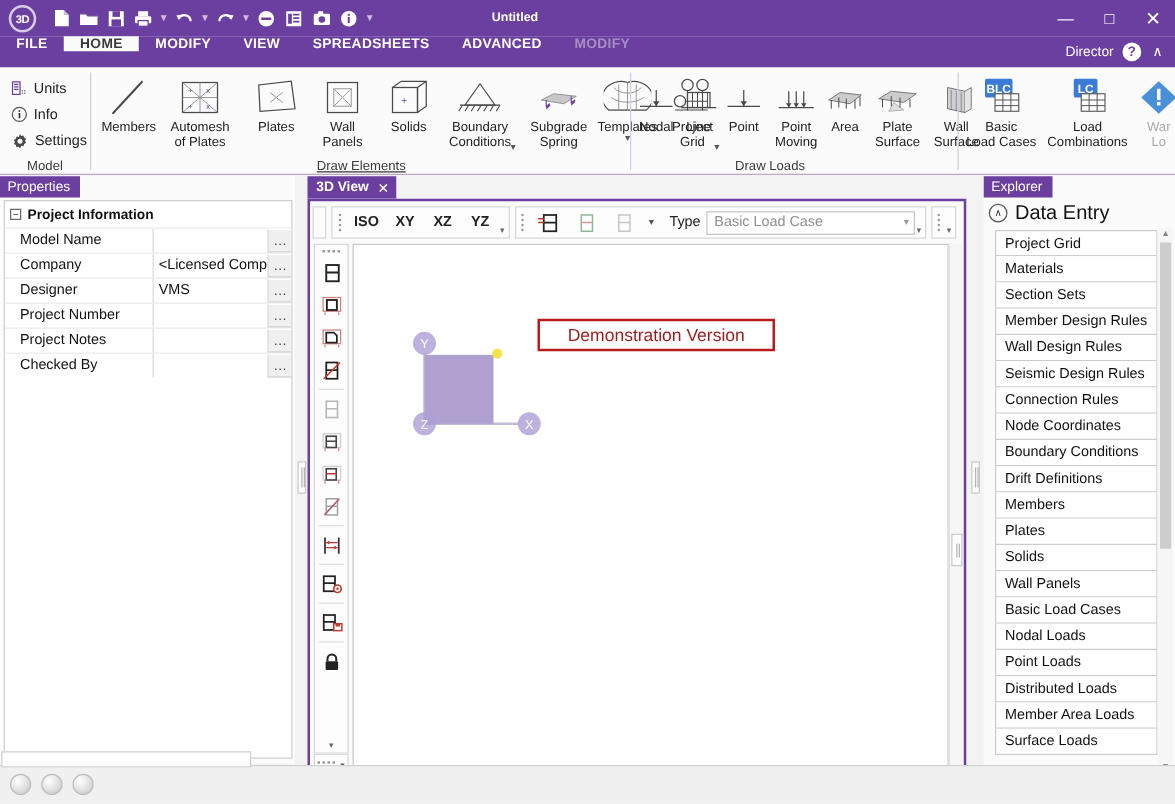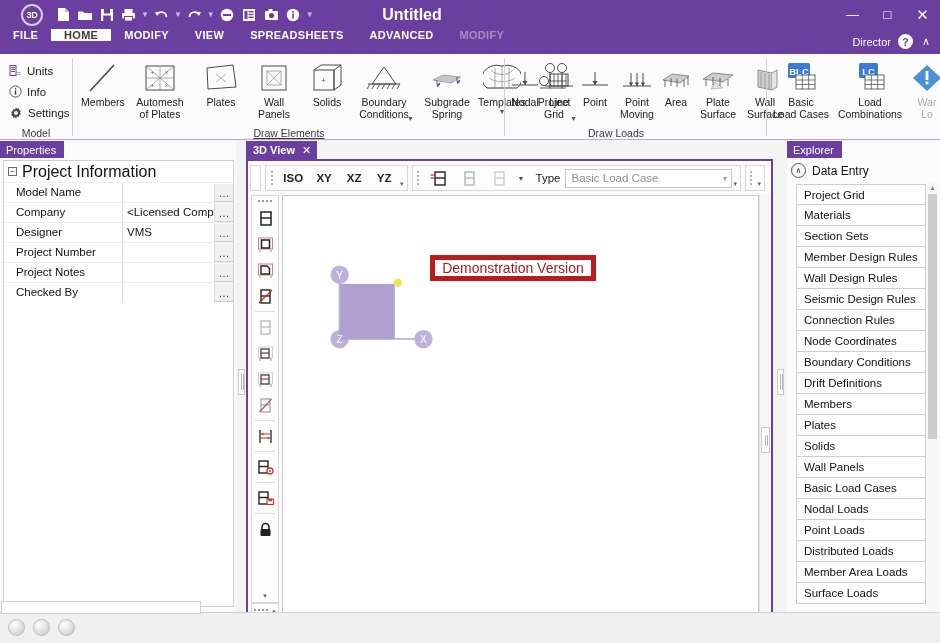--- a/index.html
+++ b/index.html
@@ -14,31 +14,31 @@
 
   
   .titlebar {
     position:absolute; left:0; top:0; width:940px; height:29px;
     background:#6b3fa0; display:flex; align-items:center;
   }
   .logo3d {
     width:22px; height:22px; border-radius:50%;
     border:2px solid #d9cce8; color:#fff; font-size:9px; font-weight:bold;
     display:flex; align-items:center; justify-content:center;
-    margin-left:21px; flex:0 0 auto; letter-spacing:-.3px;
+    margin-left:7px; flex:0 0 auto; letter-spacing:-.3px;
   }
   .qat { display:flex; align-items:center; gap:1px; margin-left:9px; }
   .qicon {
     width:21px; height:21px; display:flex; align-items:center; justify-content:center;
     color:#fff; cursor:default;
   }
   .qsep { color:#cdbce0; font-size:8px; margin:0 1px; }
   .apptitle {
     position:absolute; left:0; right:0; top:0; height:29px; line-height:29px;
-    text-align:center; color:#fff; font-size:16px; font-weight:bold; pointer-events:none;
+    text-align:center; color:#fff; font-size:10px; font-weight:bold; pointer-events:none;
     padding-right:116px;
   }
   .wbtns { position:absolute; right:0; top:0; height:29px; display:flex; }
   .wbtn {
     width:35px; height:29px; display:flex; align-items:center; justify-content:center;
     color:#fff; font-size:13px;
   }
   .wbtn.close { font-size:15px; }
 
   
@@ -97,21 +97,21 @@
   }
   .propbody {
     position:absolute; left:3px; right:2px; top:19px; bottom:4px;
     background:#fff; border:1px solid #cfcfcf;
   }
   .prophead { display:flex; align-items:center; gap:5px; height:21px; padding-left:4px; }
   .expbox {
     width:9px;height:9px;border:1px solid #6a6a6a;font-size:8px;line-height:7px;
     text-align:center;color:#222;background:#fff;
   }
-  .prophead .t { font-weight:normal; font-size:16px; color:#111; }
+  .prophead .t { font-weight:bold; font-size:11px; color:#111; }
   .prow { display:flex; height:20px; align-items:stretch; border-top:1px solid #ececec; }
   .pname { width:118px; padding-left:12px; font-size:11.5px; color:#111; line-height:19px; }
   .pval {
     flex:1; border-left:1px solid #dcdcdc; font-size:11.5px; color:#111;
     line-height:19px; padding-left:4px; overflow:hidden; white-space:nowrap;
   }
   .pdots {
     width:19px; border-left:1px solid #dcdcdc; background:#f0f0f0;
     font-size:11px; color:#444; text-align:center; line-height:18px;
     border-top:1px solid #fff; border-bottom:1px solid #cfcfcf;
@@ -182,22 +182,22 @@
     border:1px solid #d7d7d7; background:#fdfdfd;
     display:flex; align-items:center; justify-content:center; gap:2px;
   }
   .lefttb2 i { width:2px;height:2px;background:#9a9a9a;display:block; }
 
   .canvas {
     position:absolute; left:34px; right:12px; top:34px; bottom:3px;
     background:#fff; border:1px solid #c9c9c9;
   }
   .demobox {
-    position:absolute; left:147px; top:59px; width:166px; height:26px;
-    border:5px solid #b91c1c; background:#fff;
+    position:absolute; left:147px; top:59px; width:190px; height:26px;
+    border:2px solid #b91c1c; background:#fff;
     display:flex; align-items:center; justify-content:center;
     color:#9b1b1b; font-size:14px;
   }
   .vscroll {
     position:absolute; right:1px; top:34px; bottom:3px; width:11px; background:#f6f6f6;
     border-left:1px solid #e2e2e2;
   }
   .vscroll .thumb {
     position:absolute; left:1px; width:9px; height:26px; top:232px;
     background:#fcfcfc; border:1px solid #c9c9c9;
@@ -211,21 +211,21 @@
   
   .explorer { position:absolute; left:787px; top:141px; width:153px; height:480px; background:#fbfbfb;}
   .expbodywrap {
     position:absolute; left:0; right:0; top:19px; bottom:0; background:#fbfbfb;
   }
   .dataentry { display:flex; align-items:center; gap:6px; height:21px; padding-left:4px; }
   .circ {
     width:15px;height:15px;border-radius:50%;border:1px solid #555;
     display:flex;align-items:center;justify-content:center;font-size:8px;color:#333;
   }
-  .dataentry .t { font-size:12px; color:#111; }
+  .dataentry .t { font-size:16px; color:#111; }
   .explist {
     position:absolute; left:9px; top:24px; right:14px; bottom:0; overflow:hidden;
   }
   .expitem {
     height:21px; line-height:20px; padding-left:7px; font-size:11.5px; color:#111;
     background:#fff; border:1px solid #cdcdcd; border-top:none;
   }
   .expitem:first-child { border-top:1px solid #cdcdcd; }
   .expscroll {
     position:absolute; right:2px; top:22px; bottom:2px; width:11px; background:#f6f6f6;

